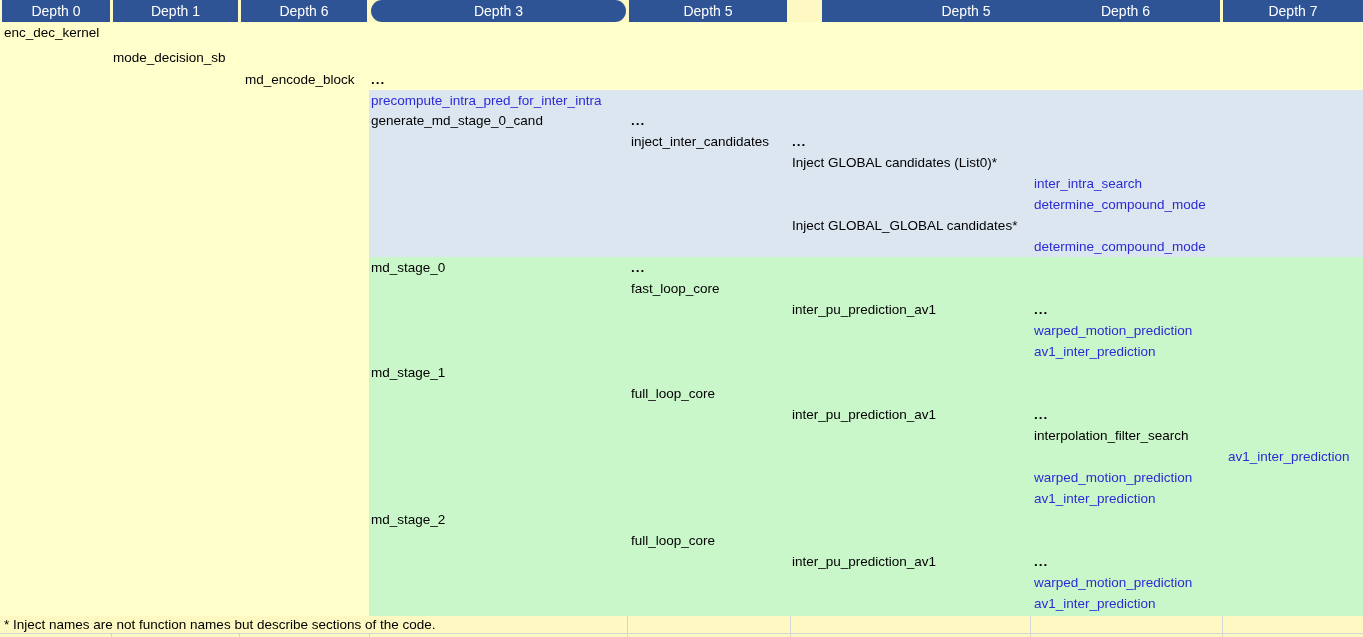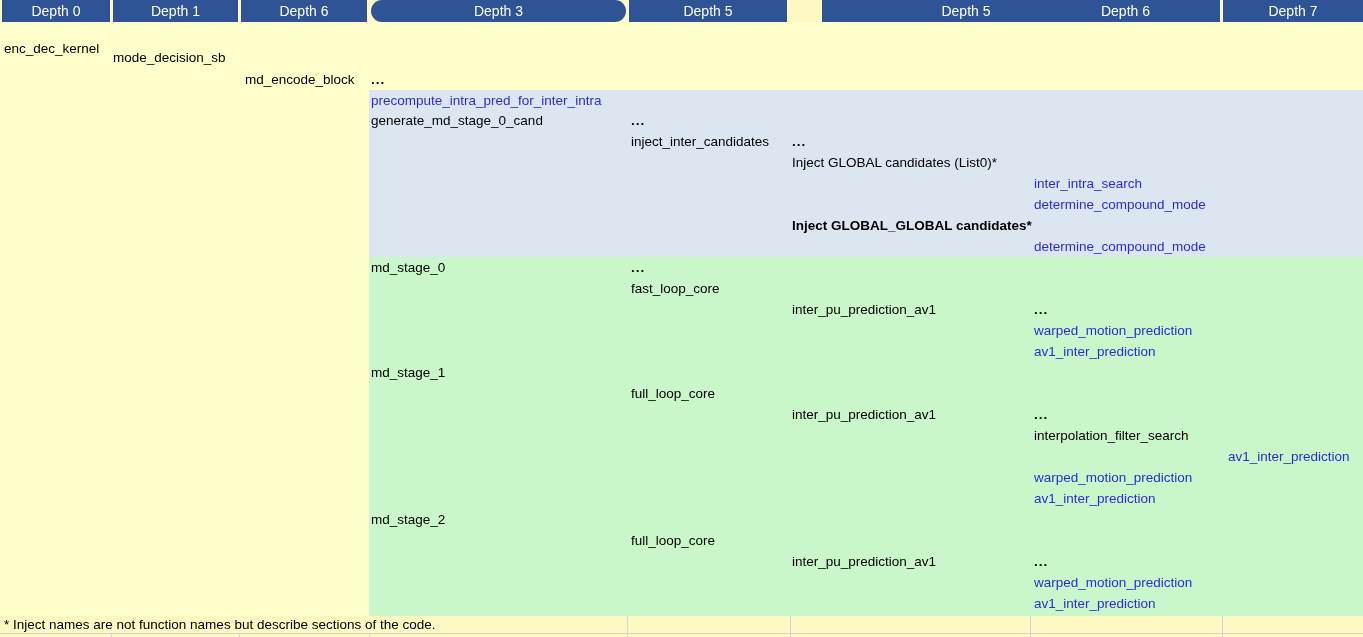--- a/index.html
+++ b/index.html
@@ -52,33 +52,33 @@
       <div class="hdr-cell" style="left: 113px; width: 125px;">Depth 1</div>
       <div class="hdr-cell" style="left: 241px; width: 126px;">Depth 6</div>
       <div class="hdr-cell" style="left: 371px; width: 255px; border-radius: 11px;">Depth 3</div>
       <div class="hdr-cell" style="left: 629px; width: 158px;">Depth 5</div>
       <div class="hdr-cell" style="left: 822px; width: 288px;">Depth 5</div>
       <div class="hdr-cell" style="left: 1031px; width: 189px;">Depth 6</div>
       <div class="hdr-cell" style="left: 1223px; width: 140px;">Depth 7</div>
     </div>
 
   <div id="grid">
-      <div class="cell" style="left: 4px; top: 22px; margin-top: 16px;">enc_dec_kernel</div>
+      <div class="cell" style="left: 4px; top: 22px;">enc_dec_kernel</div>
       <div class="cell" style="left: 113px; top: 47px;">mode_decision_sb</div>
       <div class="cell" style="left: 245px; top: 69px;">md_encode_block</div>
       <div class="cell ellipsis" style="left: 371px; top: 69px;">...</div>
       <div class="cell link" style="left: 371px; top: 90px;">precompute_intra_pred_for_inter_intra</div>
       <div class="cell" style="left: 371px; top: 110px;">generate_md_stage_0_cand</div>
       <div class="cell ellipsis" style="left: 631px; top: 110px;">...</div>
       <div class="cell" style="left: 631px; top: 131px;">inject_inter_candidates</div>
       <div class="cell ellipsis" style="left: 792px; top: 131px;">...</div>
       <div class="cell" style="left: 792px; top: 152px;">Inject GLOBAL candidates (List0)*</div>
       <div class="cell link" style="left: 1034px; top: 173px;">inter_intra_search</div>
       <div class="cell link" style="left: 1034px; top: 194px;">determine_compound_mode</div>
-      <div class="cell" style="left: 792px; top: 215px; font-weight: bold;">Inject GLOBAL_GLOBAL candidates*</div>
+      <div class="cell" style="left: 792px; top: 215px;">Inject GLOBAL_GLOBAL candidates*</div>
       <div class="cell link" style="left: 1034px; top: 236px;">determine_compound_mode</div>
       <div class="cell" style="left: 371px; top: 257px;">md_stage_0</div>
       <div class="cell ellipsis" style="left: 631px; top: 257px;">...</div>
       <div class="cell" style="left: 631px; top: 278px;">fast_loop_core</div>
       <div class="cell" style="left: 792px; top: 299px;">inter_pu_prediction_av1</div>
       <div class="cell ellipsis" style="left: 1034px; top: 299px;">...</div>
       <div class="cell link" style="left: 1034px; top: 320px;">warped_motion_prediction</div>
       <div class="cell link" style="left: 1034px; top: 341px;">av1_inter_prediction</div>
       <div class="cell" style="left: 371px; top: 362px;">md_stage_1</div>
       <div class="cell" style="left: 631px; top: 383px;">full_loop_core</div>

